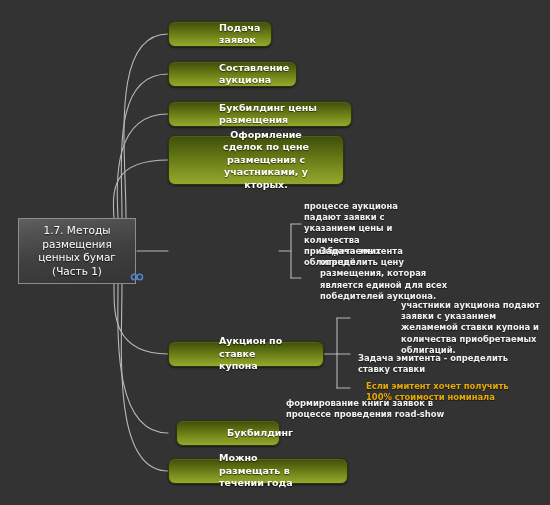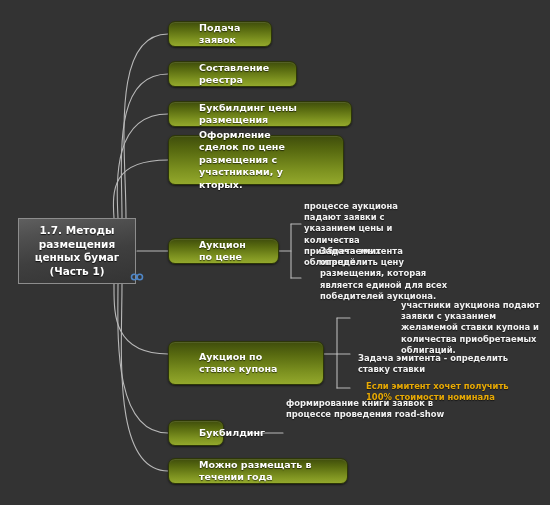--- a/index.html
+++ b/index.html
@@ -35,21 +35,21 @@
     border: 1px solid #8d8d8d;
     box-sizing: border-box;
     display: flex;
     align-items: center;
     justify-content: center;
     z-index: 5;
   }
   .root-label {
     color: #ffffff;
     font-size: 10.5px;
-    font-weight: bold;
+    font-weight: normal;
     line-height: 13.5px;
     text-align: center;
     white-space: pre-line;
     text-shadow: 0 1px 1px rgba(0,0,0,0.75);
   }
 
   
   .node {
     position: absolute;
     box-sizing: border-box;
@@ -61,22 +61,23 @@
     align-items: center;
     z-index: 5;
   }
   .node-label {
     color: #ffffff;
     font-size: 9.5px;
     font-weight: bold;
     line-height: 12.5px;
     padding: 0 30px;
     text-shadow: 0 1px 1px rgba(0,0,0,0.6);
+    margin-left: 20px;
   }
-  .node.multiline { align-items: center; }
+  .node.multiline { align-items: center; text-align: center; }
   .node.multiline .node-label { line-height: 12.5px; }
 
   
   .note {
     position: absolute;
     color: #f2f2f2;
     font-size: 8.4px;
     font-weight: bold;
     line-height: 11.2px;
     z-index: 4;
@@ -142,40 +143,37 @@
         <circle cx="9.8" cy="5" r="2.7"></circle>
       </g>
     </svg>
   </div>
 
   <div class="node" style="left:168px; top:21px; width:104px; height:26px;">
     <span class="node-label">Подача заявок</span>
   </div>
 
   <div class="node" style="left:168px; top:61px; width:129px; height:26px;">
-    <span class="node-label">Составление реестра</span>
+    <span class="node-label">Составление аукциона</span>
   </div>
 
   <div class="node" style="left:168px; top:101px; width:184px; height:26px;">
     <span class="node-label">Букбилдинг цены размещения</span>
   </div>
 
   <div class="node multiline" style="left:168px; top:135px; width:176px; height:50px;">
     <span class="node-label">Оформление сделок по цене размещения с участниками, у кторых.</span>
   </div>
 
-  <div class="node" style="left:168px; top:238px; width:111px; height:26px;">
-    <span class="node-label">Аукцион по цене</span>
-  </div>
 
-  <div class="node" style="left:168px; top:341px; width:156px; height:44px;">
+  <div class="node" style="left:168px; top:341px; width:156px; height:26px;">
     <span class="node-label">Аукцион по ставке купона</span>
   </div>
 
-  <div class="node" style="left:168px; top:420px; width:56px; height:26px;">
+  <div class="node" style="left:176px; top:420px; width:104px; height:26px;">
     <span class="node-label">Букбилдинг</span>
   </div>
 
   <div class="node" style="left:168px; top:458px; width:180px; height:26px;">
     <span class="node-label">Можно размещать в течении года</span>
   </div>
 
   <div class="note" style="left:304px; top:201px; width:128px;">процессе аукциона падают заявки с указанием цены и количества приобретаемых облигаций.</div>
 
   <div class="note" style="left:320px; top:246px; width:133px;">Задача эмитента определить цену размещения, которая является единой для всех победителей аукциона.</div>

